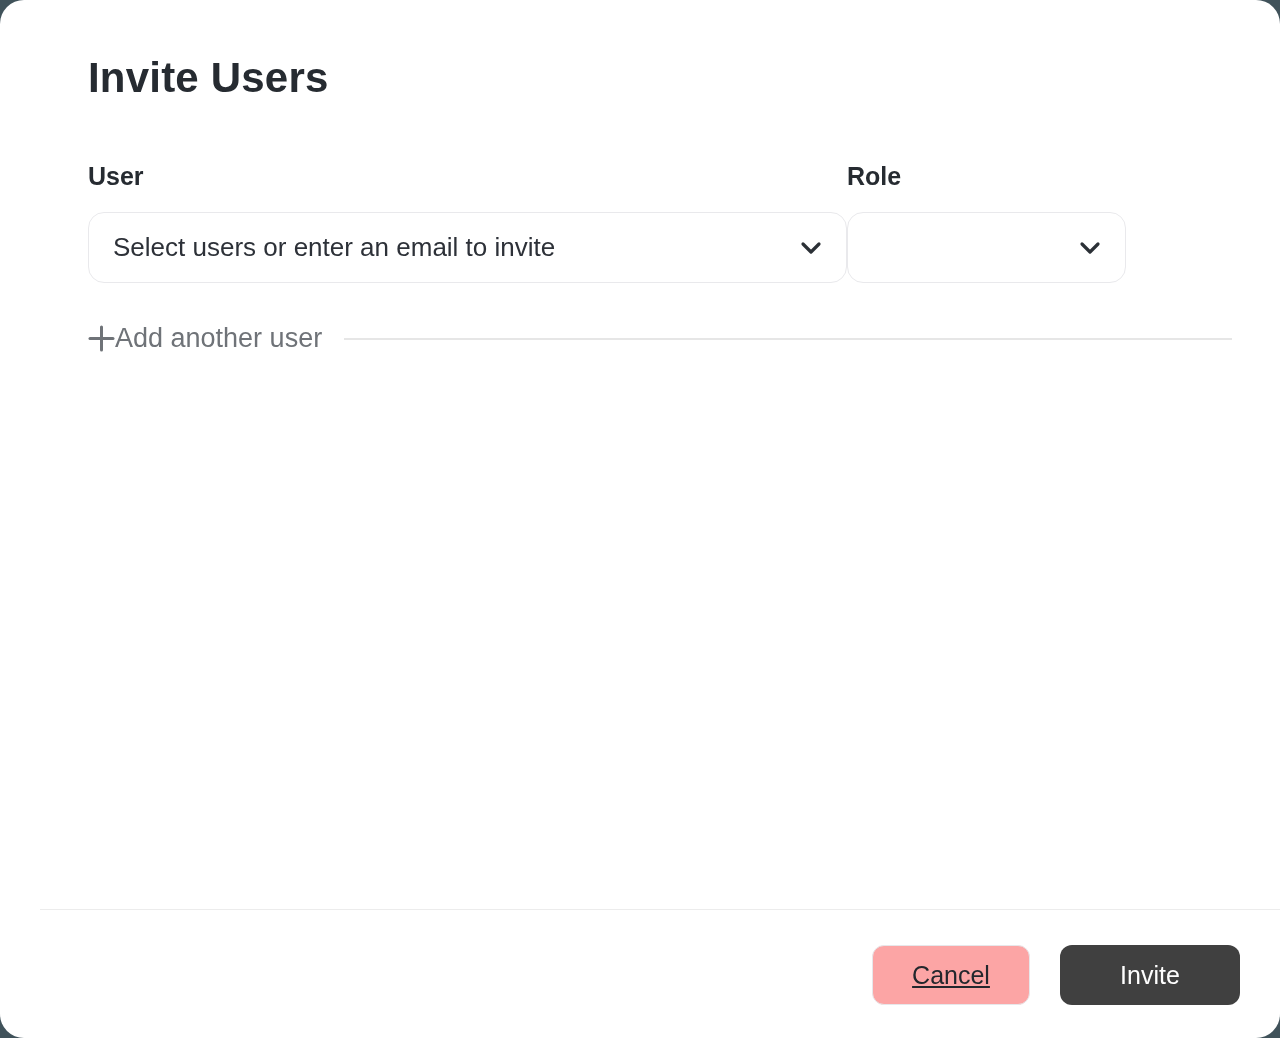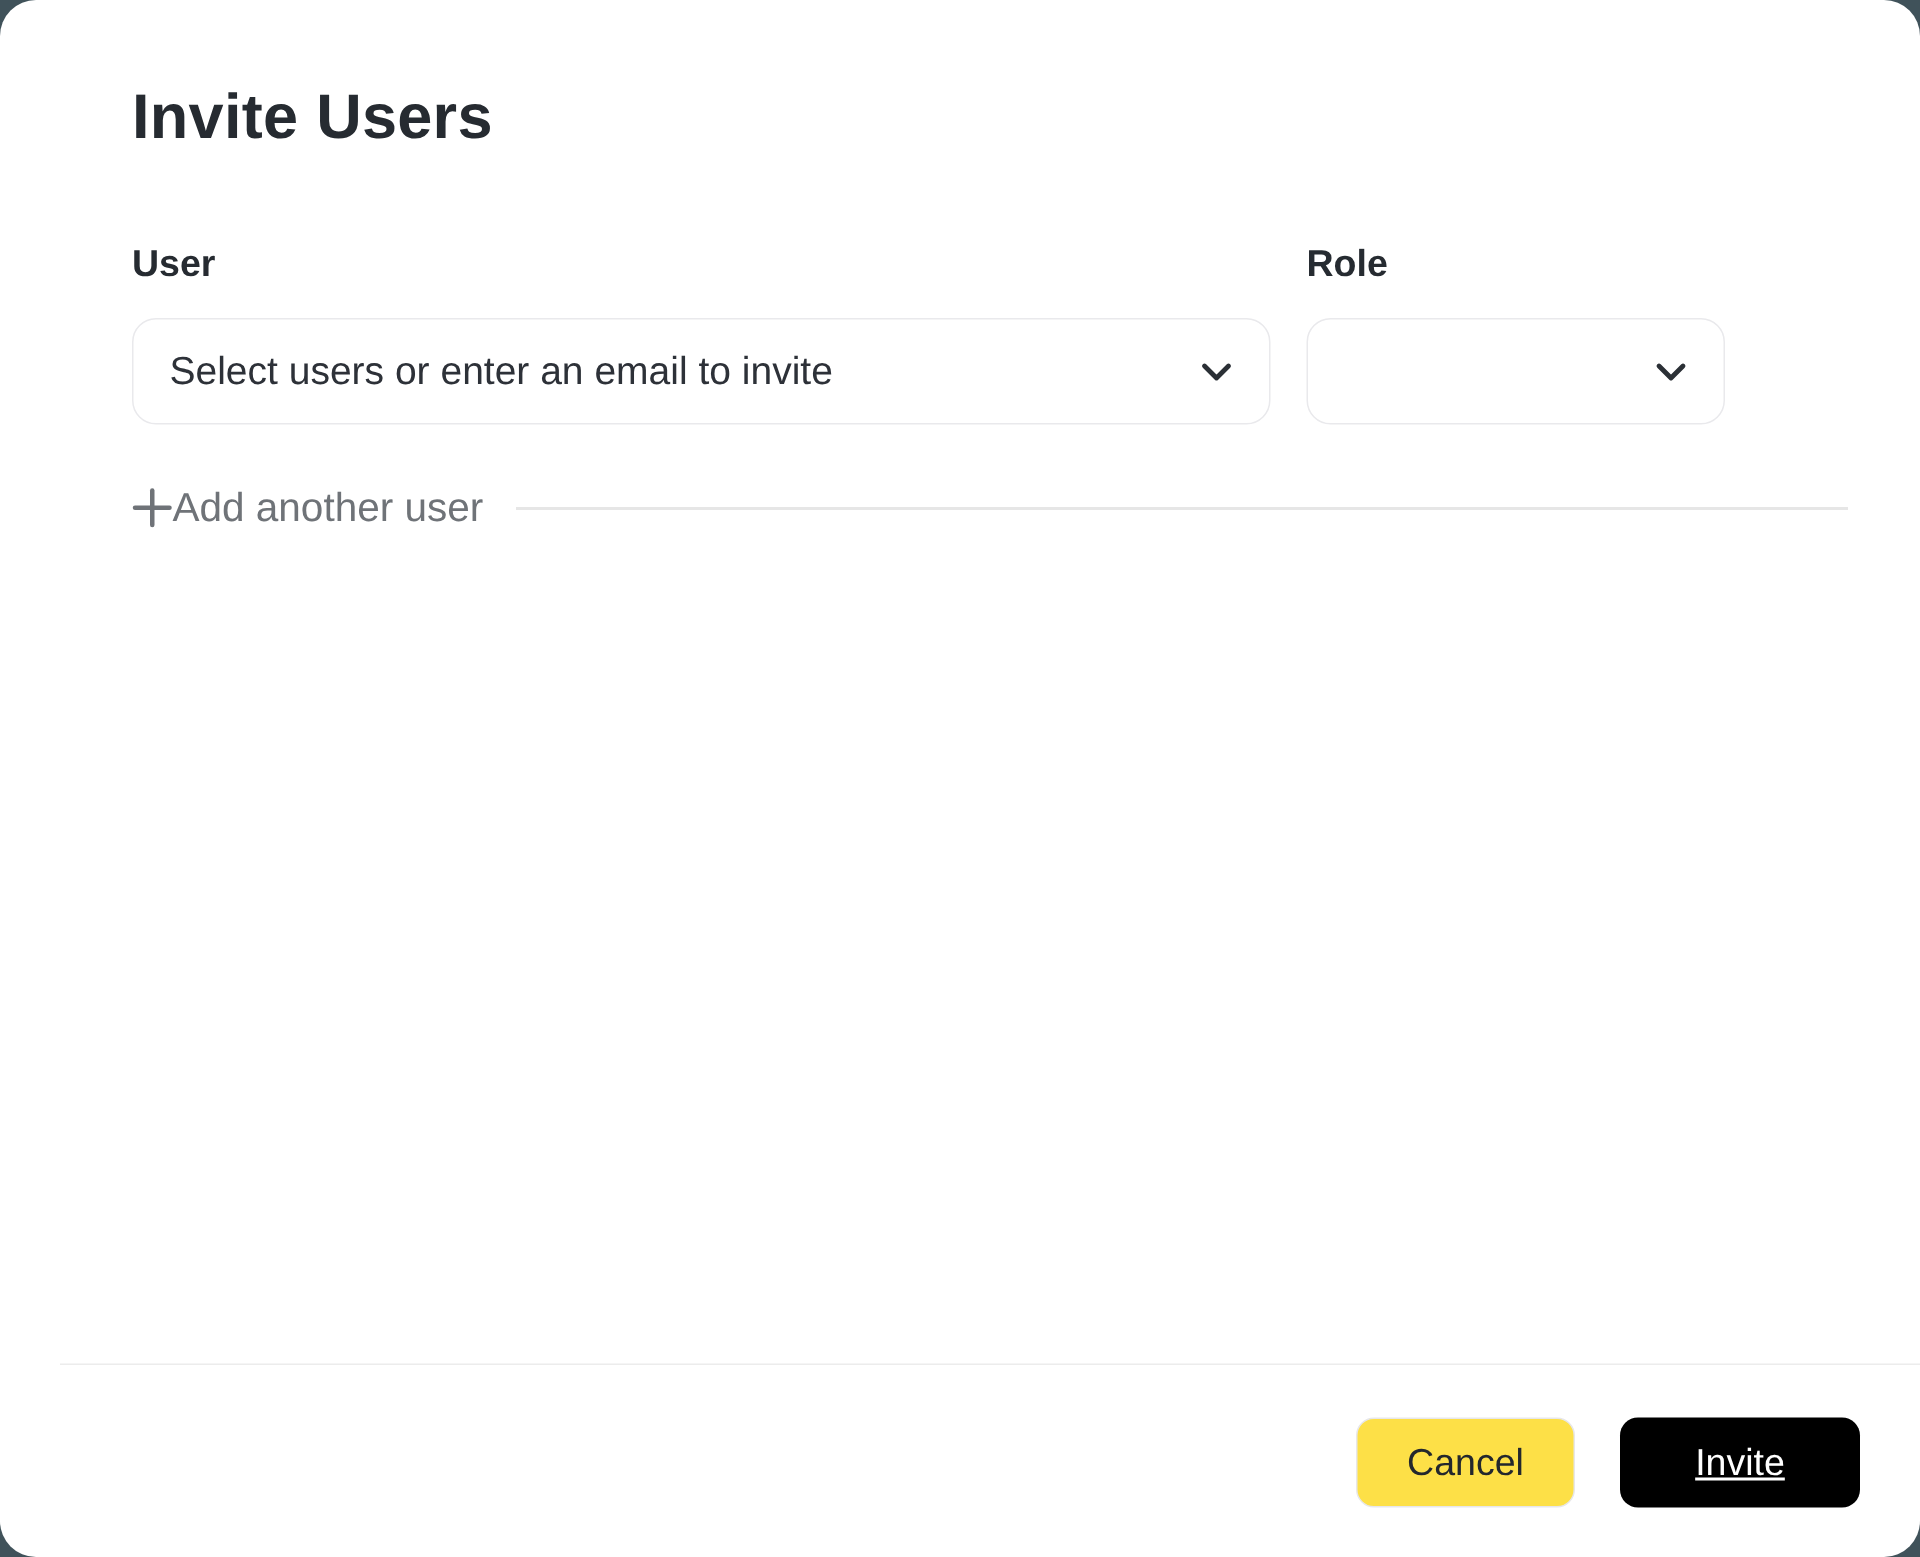--- a/index.html
+++ b/index.html
@@ -32,21 +32,21 @@
     line-height: 1.15;
     font-weight: 700;
     color: #262b31;
     letter-spacing: 0.2px;
   }
   .form-row {
     display: flex;
     margin-top: 60px;
   }
   .field-user { width: 759px; }
-  .field-role { width: 279px; margin-left: 24px; }
+  .field-role { width: 279px; }
   .field-label {
     display: block;
     font-size: 25px;
     font-weight: 700;
     color: #262b31;
     margin-bottom: 21px;
   }
   .select {
     height: 71px;
     width: 100%;
@@ -109,31 +109,31 @@
     border-radius: 12px;
     font-family: "Liberation Sans", "DejaVu Sans", sans-serif;
     font-size: 25px;
     font-weight: 500;
     display: flex;
     align-items: center;
     justify-content: center;
     cursor: pointer;
   }
   .btn-cancel {
-    width: 146px;
-    background: #fde047;
+    width: 158px;
+    background: #fca5a5;
     border: 1px solid #e7e7ea;
     color: #23272d;
+    text-decoration: underline;
   }
   .btn-invite {
-    width: 160px;
-    background: #000000;
+    width: 180px;
+    background: #404040;
     border: none;
     color: #ffffff;
-    text-decoration: underline;
   }
 </style>
 </head>
 <body>
 
 <div class="dialog">
   <div class="dialog-body">
 
     <h1 class="dialog-title">Invite Users</h1>
 

